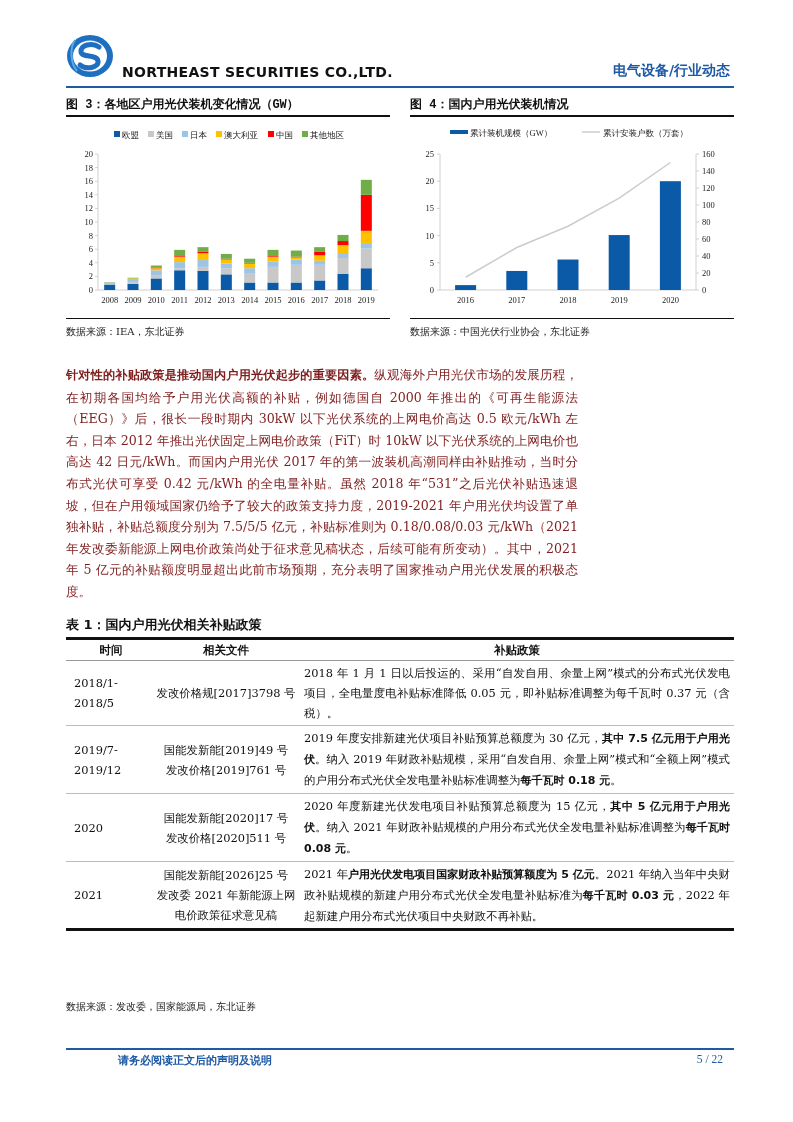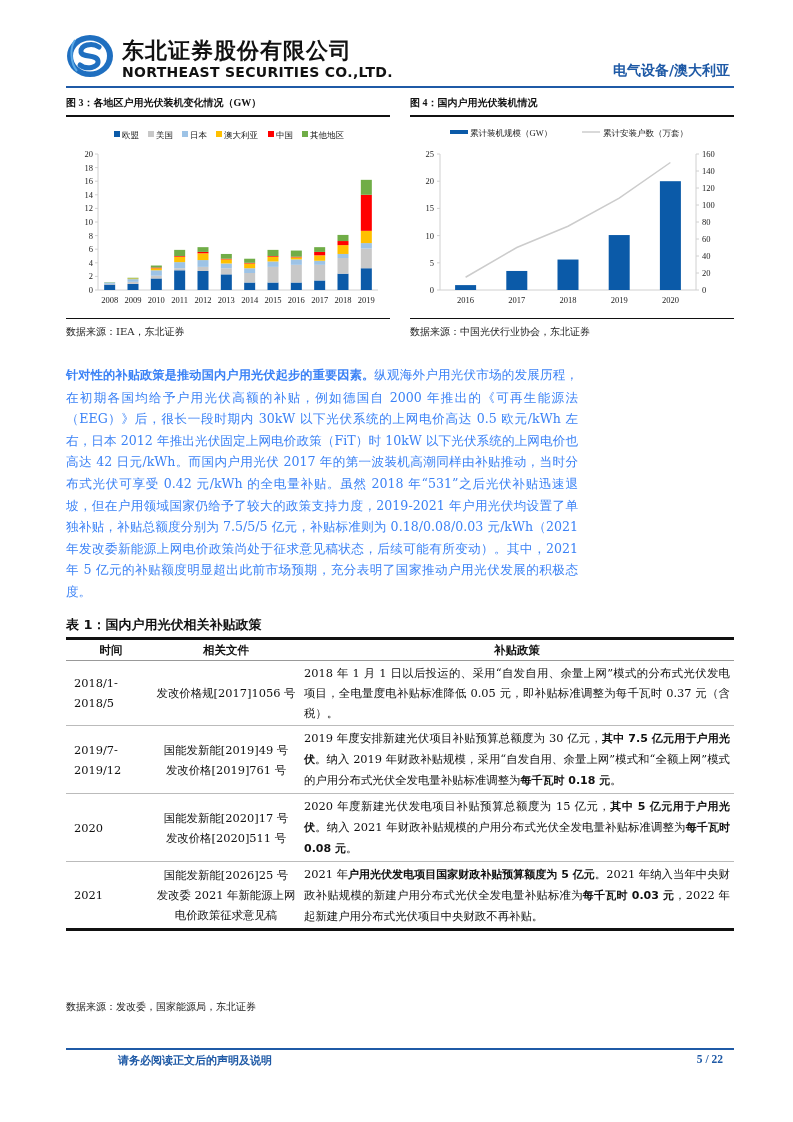--- a/index.html
+++ b/index.html
@@ -8,61 +8,60 @@
 
   
   .header { position: absolute; left: 66px; top: 34px; width: 668px; height: 52px; }
   .logo { position: absolute; left: 0; top: 0; width: 48px; height: 44px; }
   .company-cn { position: absolute; left: 56px; top: 2px; font-family: "DejaVu Sans", sans-serif; font-weight: bold; font-size: 22px; color: #111; letter-spacing: 1px; }
   .company-en { position: absolute; left: 56px; top: 30px; font-family: "DejaVu Sans", sans-serif; font-weight: bold; font-size: 14px; color: #111; letter-spacing: 0.3px; }
   .industry-tag { position: absolute; right: 4px; top: 28px; font-family: "DejaVu Sans", sans-serif; font-weight: bold; font-size: 14px; color: #1f5aa6; }
   .header-rule { position: absolute; left: 66px; top: 86px; width: 668px; height: 2px; background: #1f5aa6; }
 
   
-  .fig-title { position: absolute; font-family: Liberation Serif, serif; font-weight: bold; font-size: 10px; color: #111; }
+  .fig-title { position: absolute; font-family: Liberation Mono, monospace; font-weight: bold; font-size: 12px; color: #111; }
   .fig-rule { position: absolute; height: 2px; background: #111; }
   .src-rule { position: absolute; height: 1px; background: #111; }
   .source { position: absolute; font-size: 10px; color: #222; }
 
   svg text { font-family: "Liberation Serif", serif; }
 
   
-  .para { position: absolute; left: 66px; top: 364px; width: 512px; font-size: 12.6px; line-height: 21.6px; text-align: justify; color: #3b82f6; }
+  .para { position: absolute; left: 66px; top: 364px; width: 512px; font-size: 12.6px; line-height: 21.6px; text-align: justify; color: #7f1d1d; }
   .para b { font-family: "DejaVu Sans", sans-serif; font-weight: bold; font-size: 12.2px; }
 
   
   .tbl-title { position: absolute; left: 66px; top: 616px; font-family: "DejaVu Sans", sans-serif; font-weight: bold; font-size: 13px; }
   .tbl { position: absolute; left: 66px; top: 637px; width: 668px; border-collapse: collapse; font-size: 11.4px; }
   .tbl thead tr { border-top: 3px solid #111; }
   .tbl th { font-family: "DejaVu Sans", sans-serif; font-weight: bold; font-size: 11.5px; height: 22px; border-bottom: 1px solid #999; }
   .tbl td { vertical-align: middle; border-bottom: 1px solid #bbb; line-height: 20px; padding: 2px 0; }
   .tbl tr:last-child td { border-bottom: 3px solid #111; }
   .c-time { width: 90px; text-align: left; padding-left: 8px !important; }
   .c-doc { width: 140px; text-align: center; }
   .c-policy { width: 438px; text-align: justify; padding-left: 8px !important; padding-right: 4px !important; }
   .tbl b { font-family: "DejaVu Sans", sans-serif; font-weight: bold; font-size: 11px; }
 
   
   .footer-rule { position: absolute; left: 66px; top: 1048px; width: 668px; height: 2px; background: #1f5aa6; }
   .footer-note { position: absolute; left: 118px; top: 1053px; font-family: "DejaVu Sans", sans-serif; font-weight: bold; font-size: 11px; color: #1f5aa6; }
-  .page-no { position: absolute; right: 70px; top: 1053px; font-family: "Liberation Serif", serif; font-weight: bold; font-size: 11.5px; color: #1f5aa6; }
+  .page-no { position: absolute; right: 70px; top: 1053px; font-family: "Liberation Serif", serif; font-weight: normal; font-size: 11.5px; color: #1f5aa6; }
 </style>
 </head>
 <body>
 
 <div class="header">
   <svg class="logo" viewBox="0 0 48 44">
     <ellipse cx="24" cy="22" rx="23" ry="21" fill="#1f6fc0"></ellipse>
     <ellipse cx="24" cy="22" rx="17" ry="15.5" fill="#fff"></ellipse>
     <path d="M33 13 C26 8,14 11,15 18 C16 24,31 20,32 27 C33 34,20 36,14 31" fill="none" stroke="#1f6fc0" stroke-width="5" stroke-linecap="round"></path>
     <path d="M9 6 C4 13,4 29,11 37" fill="none" stroke="#5aa9e6" stroke-width="2"></path>
   </svg>
-  <div class="company-cn">东北证券股份有限公司</div>
   <div class="company-en">NORTHEAST SECURITIES CO.,LTD.</div>
-  <div class="industry-tag">电气设备/澳大利亚</div>
+  <div class="industry-tag">电气设备/行业动态</div>
 </div>
 <div class="header-rule"></div>
 
 <div class="fig-title" style="left:66px; top:96px;">图 3：各地区户用光伏装机变化情况（GW）</div>
 <div class="fig-rule" style="left:66px; top:115px; width:324px;"></div>
 <svg id="chart3" style="position:absolute; left:66px; top:118px;" width="324" height="196">
     <g>
       <rect x="48" y="13" width="6" height="6" fill="#0b5aa8"></rect>
       <text x="56" y="20" font-size="8.5" fill="#222">欧盟</text>
     </g>
@@ -286,21 +285,21 @@
     <tr>
       <th class="c-time" style="text-align:center; padding-left:0 !important;">时间</th>
       <th class="c-doc">相关文件</th>
       <th class="c-policy" style="text-align:center;">补贴政策</th>
     </tr>
   </thead>
   <tbody id="tbl-body">
       <tr>
         <td class="c-time">2018/1-2018/5</td>
         <td class="c-doc">
-          <div>发改价格规[2017]1056 号</div>
+          <div>发改价格规[2017]3798 号</div>
         </td>
         <td class="c-policy"><span>2018 年 1 月 1 日以后投运的、采用“自发自用、余量上网”模式的分布式光伏发电项目，全电量度电补贴标准降低 0.05 元，即补贴标准调整为每千瓦时 0.37 元（含税）。</span></td>
       </tr>
       <tr>
         <td class="c-time">2019/7-2019/12</td>
         <td class="c-doc">
           <div>国能发新能[2019]49 号</div>
           <div>发改价格[2019]761 号</div>
         </td>
         <td class="c-policy"><span>2019 年度安排新建光伏项目补贴预算总额度为 30 亿元，</span><b>其中 7.5 亿元用于户用光伏</b><span>。纳入 2019 年财政补贴规模，采用“自发自用、余量上网”模式和“全额上网”模式的户用分布式光伏全发电量补贴标准调整为</span><b>每千瓦时 0.18 元</b><span>。</span></td>

